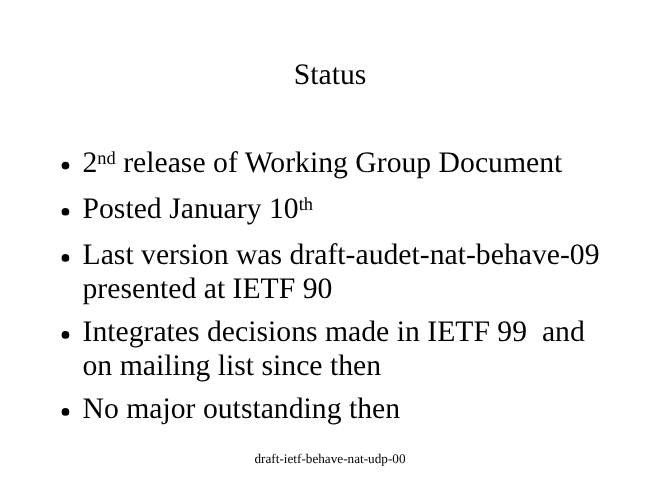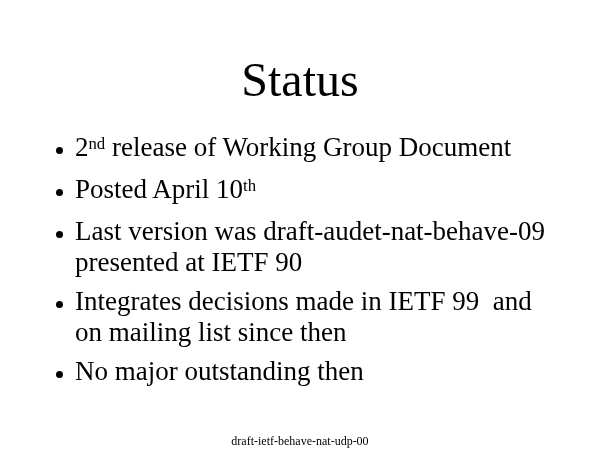--- a/index.html
+++ b/index.html
@@ -15,21 +15,21 @@
     overflow: hidden;
     font-family: "Liberation Serif", "DejaVu Serif", serif;
     color: #000000;
   }
   .slide-title {
     position: absolute;
     top: 52px;
     left: 0;
     width: 600px;
     text-align: center;
-    font-size: 48px;
+    font-size: 27px;
     line-height: 1.15;
     font-weight: normal;
     margin: 0;
   }
   .bullet-list {
     position: absolute;
     top: 132px;
     left: 56px;
     width: 528px;
     font-size: 27px;
@@ -61,21 +61,21 @@
     display: block;
   }
   .sup {
     font-size: 62%;
     vertical-align: baseline;
     position: relative;
     top: -0.42em;
   }
   .slide-footer {
     position: absolute;
-    top: 434px;
+    top: 410px;
     left: 0;
     width: 600px;
     text-align: center;
     font-size: 12px;
     line-height: 14px;
   }
 </style>
 </head>
 <body>
 
@@ -89,21 +89,21 @@
       <span class="bullet-marker">
           <span class="bullet-dot"></span>
         </span>
       <span class="bullet-text"><span class="bullet-line"><span>2</span><span class="sup">nd</span><span> release of Working Group Document</span></span></span>
     </div>
 
     <div class="bullet-item">
       <span class="bullet-marker">
           <span class="bullet-dot"></span>
         </span>
-      <span class="bullet-text"><span class="bullet-line"><span>Posted April 10</span><span class="sup">th</span></span></span>
+      <span class="bullet-text"><span class="bullet-line"><span>Posted January 10</span><span class="sup">th</span></span></span>
     </div>
 
     <div class="bullet-item">
       <span class="bullet-marker">
           <span class="bullet-dot"></span>
         </span>
       <span class="bullet-text"><span class="bullet-line">Last version was draft-audet-nat-behave-09</span><span class="bullet-line">presented at IETF 90</span></span>
     </div>
 
     <div class="bullet-item">

